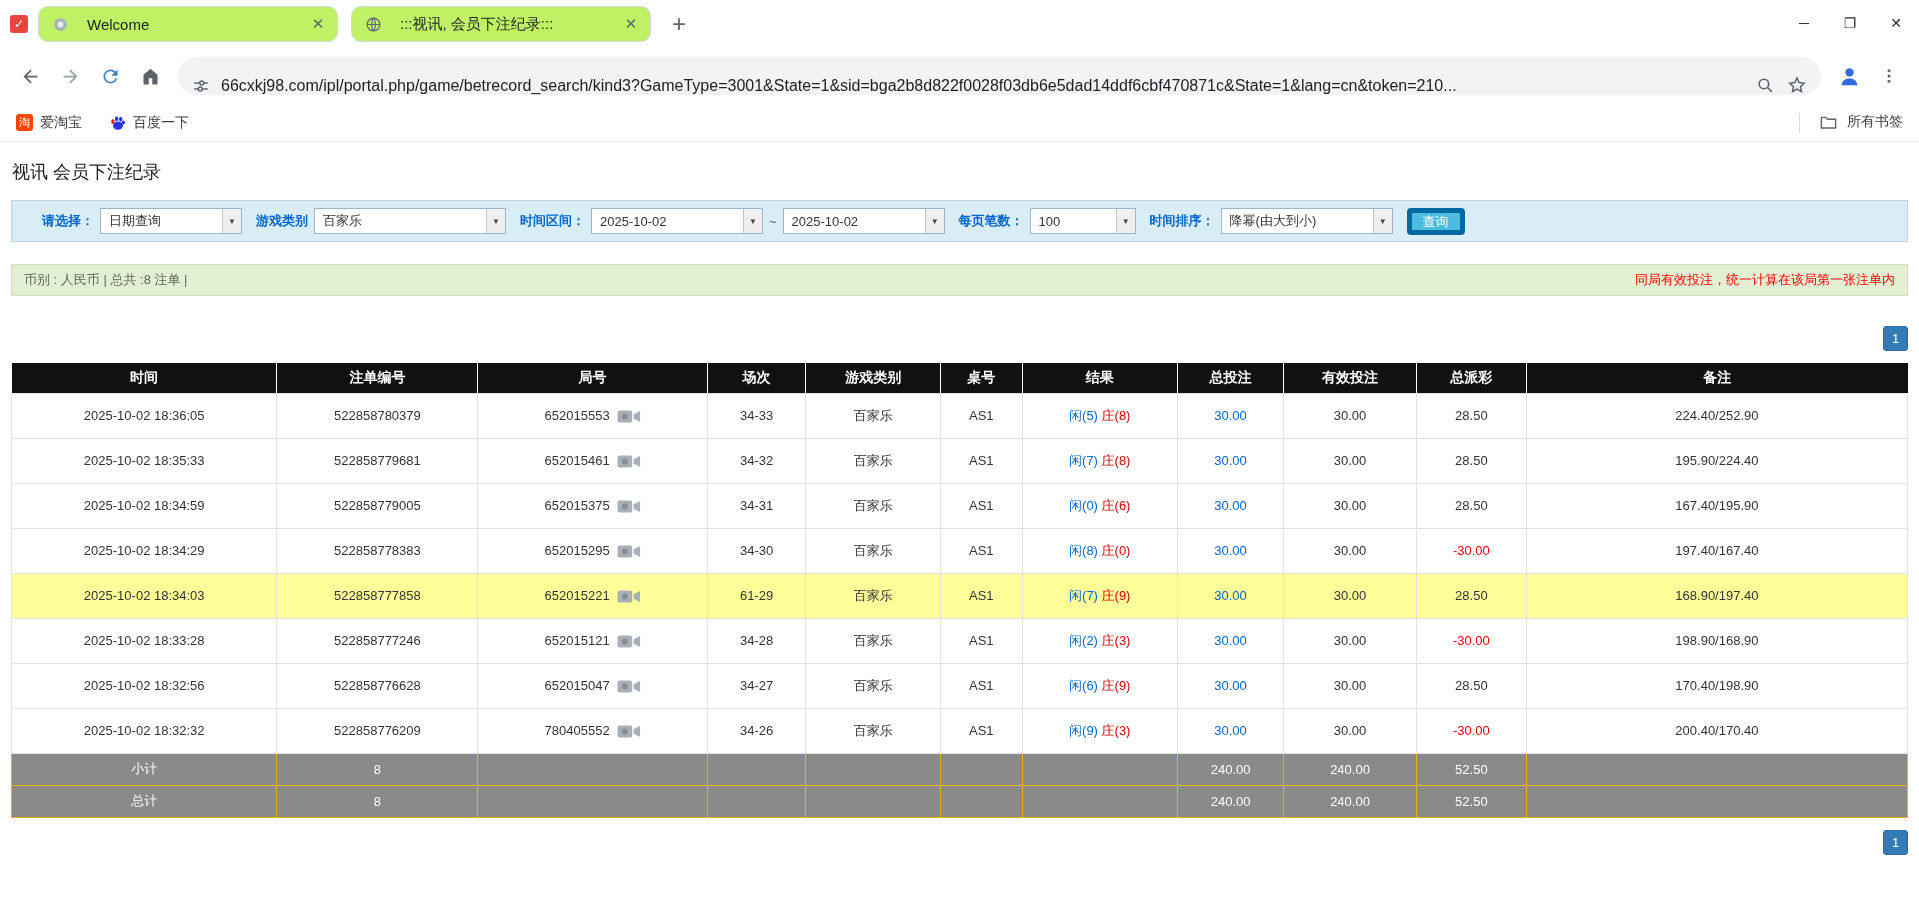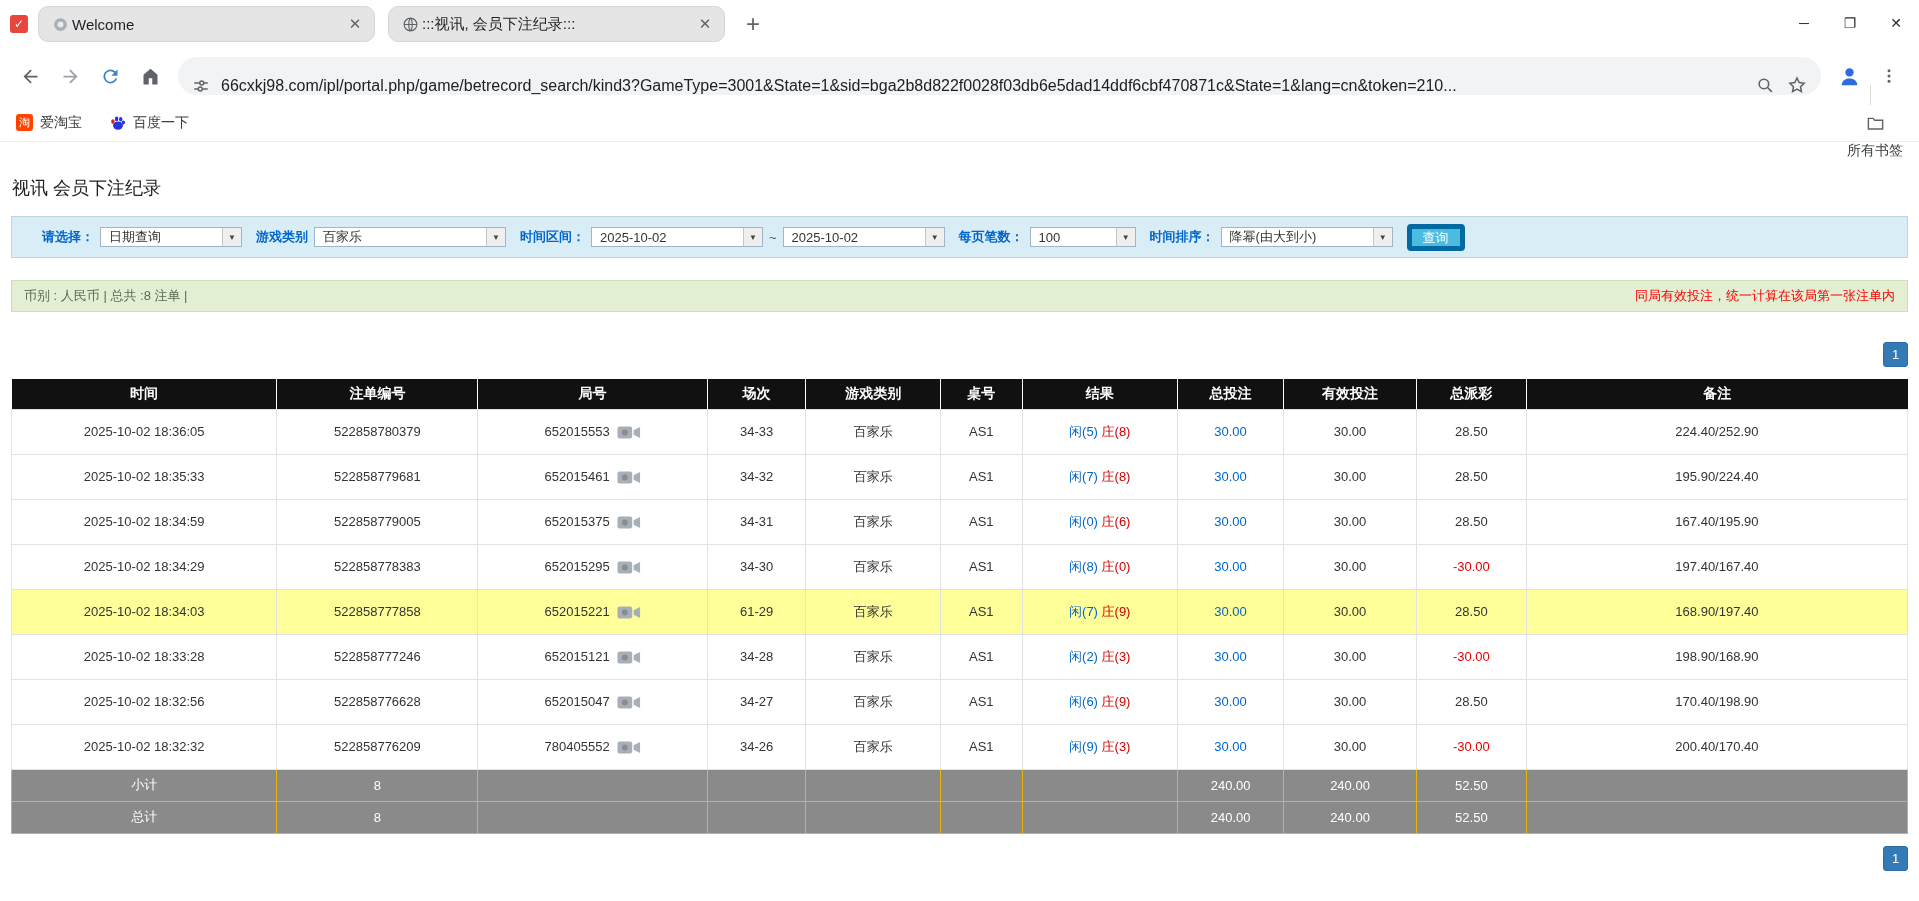--- a/index.html
+++ b/index.html
@@ -8,52 +8,52 @@
     background: #fff;
     font-family: "Liberation Sans", "DejaVu Sans", sans-serif;
     font-size: 13px; color: #333;
   }
   svg { display: block; }
 
   
   .tab-strip { height: 48px; display: flex; align-items: center; padding-left: 10px; background: #fff; position: relative; }
   .red-badge { width: 18px; height: 18px; background: #e8453c; border-radius: 3px; color: #fff; font-size: 12px;
                display: flex; align-items: center; justify-content: center; margin-right: 10px; }
-  .tab { width: 337px; height: 36px; border: 1px solid #d3d6db; border-radius: 10px; background: #e5e5e5;
-         display: flex; align-items: center; gap: 3px; padding: 0 10px 0 13px; margin-right: 13px; }
+  .tab { width: 300px; height: 36px; border: 1px solid #d3d6db; border-radius: 10px; background: #bef264;
+         display: flex; align-items: center; gap: 18px; padding: 0 10px 0 13px; margin-right: 13px; }
   .tab-title { flex: 1; font-size: 15px; color: #1f2125; white-space: nowrap; overflow: hidden; }
   .tab-close { color: #5f6368; font-size: 15px; width: 18px; height: 18px; display: flex; align-items: center; justify-content: center; }
   .new-tab { color: #5f6368; font-size: 24px; line-height: 24px; margin-left: 8px; }
   .win-controls { position: absolute; right: 0; top: 0; height: 46px; display: flex; }
   .win-btn { width: 46px; height: 100%; display: flex; align-items: center; justify-content: center; color: #2a2a2a; font-size: 14px; }
 
   .nav-bar { height: 56px; display: flex; align-items: center; padding: 0 10px; background: #fff; }
   .nav-icon { width: 40px; height: 40px; border-radius: 50%; display: flex; align-items: center; justify-content: center; }
   .omnibox { flex: 1; height: 38px; background: #f1f3f4; border-radius: 19px; display: flex; align-items: flex-end;
              gap: 11px; padding: 0 14px; margin: 0 8px; }
   .url-text { flex: 1; font-size: 16px; color: #202124; white-space: nowrap; overflow: hidden; }
   .omni-right { display: flex; align-items: center; gap: 12px; }
 
   .bookmarks { height: 38px; display: flex; align-items: center; padding: 0 16px; background: #fff; border-bottom: 1px solid #ececec; }
   .bm-item { display: flex; align-items: center; gap: 7px; margin-right: 28px; font-size: 14px; color: #3c4043; }
-  .bm-right { margin-left: auto; display: flex; align-items: center; gap: 9px; flex-direction: column; }
+  .bm-right { margin-left: auto; display: flex; align-items: flex-start; gap: 9px; }
   .bm-sep { width: 1px; height: 20px; background: #dadce0; margin-right: 10px; }
   .tb-icon { width: 17px; height: 17px; background: #ff4400; border-radius: 3px; color: #fff; font-size: 11px;
              display: flex; align-items: center; justify-content: center; }
 
   
   .page { padding: 0 11px; }
-  .page-title { font-size: 18px; font-weight: 400; color: #222; margin: 34px 0 16px 1px; }
+  .page-title { font-size: 18px; font-weight: 400; color: #222; margin: 18px 0 16px 1px; }
 
   .filter-bar { height: 42px; background: var(--filter-bg); border: 1px solid var(--filter-border);
                 display: flex; align-items: center; padding: 0 14px; }
   .f-label { color: var(--label-blue); font-weight: bold; margin: 0 6px 0 14px; white-space: nowrap; }
   .f-label.first { margin-left: 16px; }
   .tilde { margin: 0 6px; color: #555; }
-  .combo { display: flex; height: 20px; background: #fff; border: 1px solid #9fb6c9; }
+  .combo { display: flex; height: 26px; background: #fff; border: 1px solid #9fb6c9; }
   .combo-text { flex: 1; display: flex; align-items: center; padding: 0 8px; color: #333; white-space: nowrap; overflow: hidden; }
   .combo-arrow { width: 19px; background: #efefef; border-left: 1px solid #c6c6c6; display: flex; align-items: center;
                  justify-content: center; font-size: 8px; color: #444; }
   .search-btn { margin-left: 14px; height: 27px; padding: 0 11px; background: var(--search-button);
                 border: 5px solid #0369a1; border-radius: 4px; color: #fff; font-size: 13px; cursor: pointer; }
 
   .info-bar { margin-top: 22px; height: 32px; background: var(--info-bg); border: 1px solid var(--info-border);
               display: flex; align-items: center; padding: 0 12px; color: #5a6b55; }
   .info-note { margin-left: auto; color: var(--note-red); }
 

